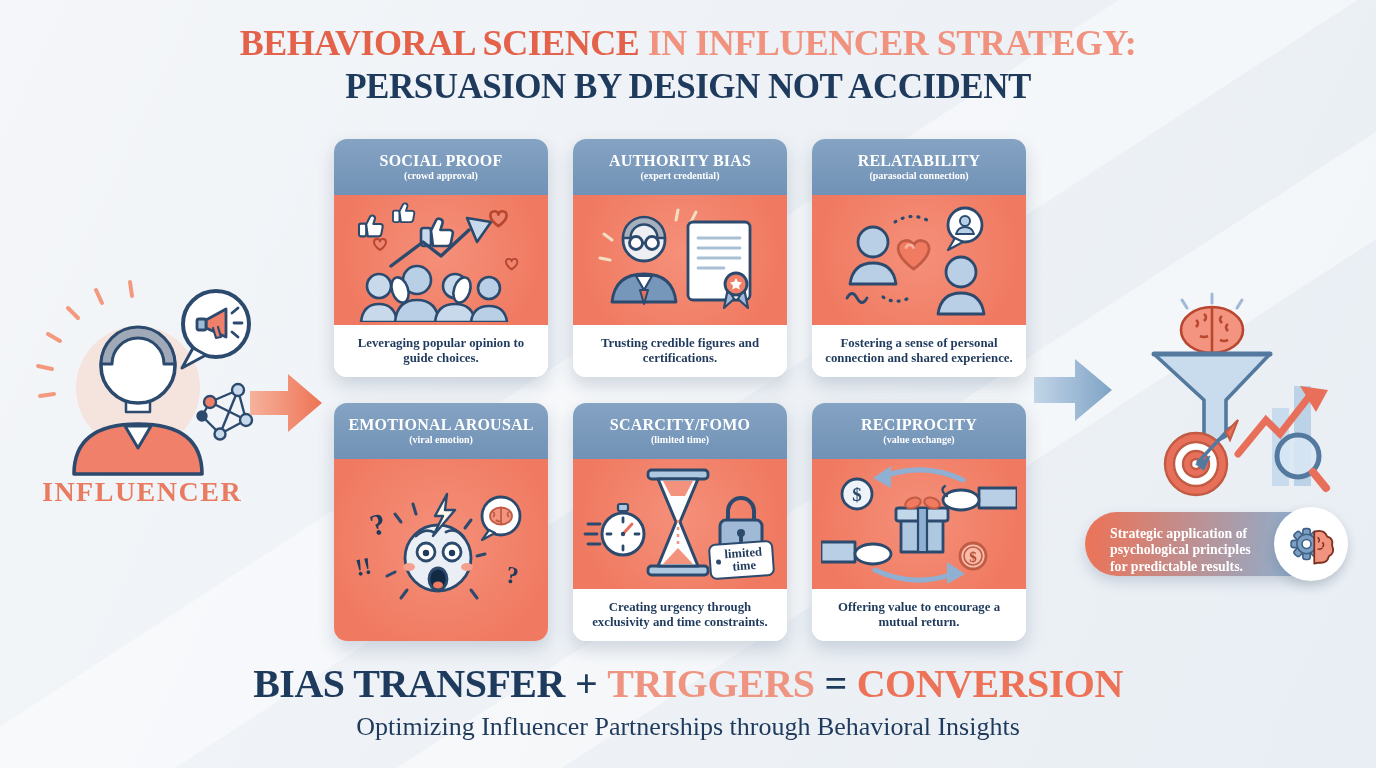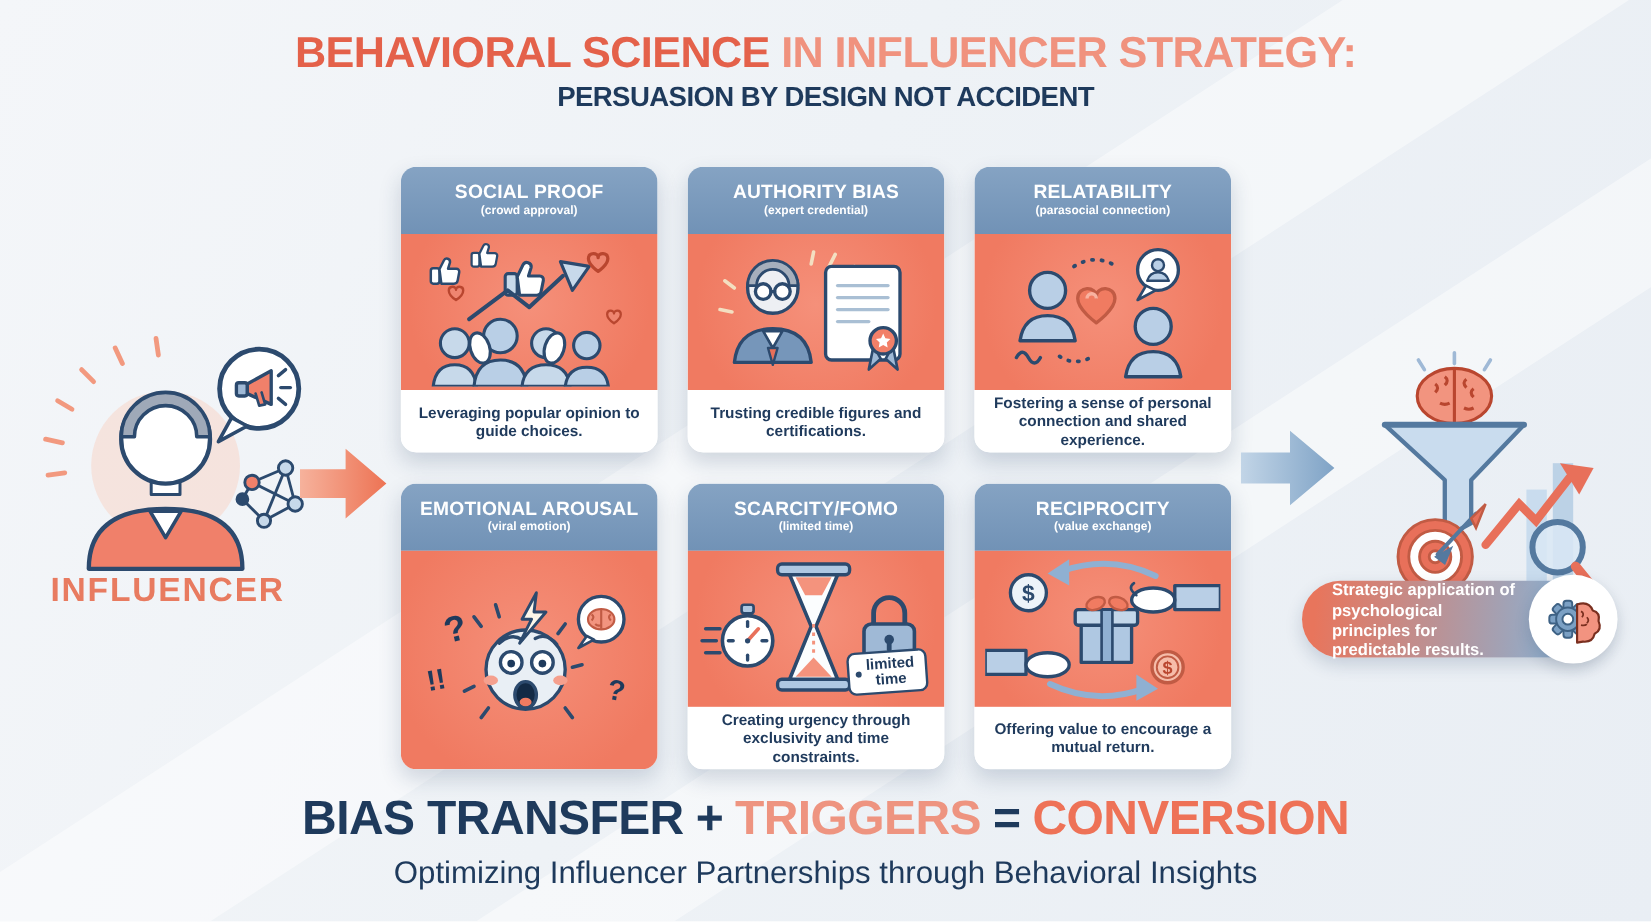--- a/index.html
+++ b/index.html
@@ -1,30 +1,30 @@
 <!DOCTYPE html>
 <html><head>
 <meta charset="utf-8">
 <style>
   html,body { margin:0; padding:0; }
   .canvas {
     position:relative; width:1376px; height:768px; overflow:hidden;
-    font-family:Liberation Sans, sans-serif;
+    font-family:Liberation Serif, serif;
     background:linear-gradient(115deg,#f4f6f9 0%,#eef2f6 45%,#e9eef4 100%);
   }
   .bg-stripe { position:absolute; background:rgba(255,255,255,0.45); transform:rotate(-33deg); pointer-events:none; }
   .bg-stripe.s1 { width:1700px; height:130px; left:-220px; top:330px; }
   .bg-stripe.s2 { width:1700px; height:90px;  left:-120px; top:560px; }
 
   
   .main-title { position:absolute; top:24px; left:0; width:100%; text-align:center; font-weight:bold; letter-spacing:-0.5px; }
   .title-l1 { font-size:36px; line-height:1.1; }
   .title-l1 .strong { color:#E4614A; }
   .title-l1 .rest   { color:#F0927E; }
-  .title-l2 { font-size:23px; color:#1E3A5C; margin-top:3px; }
+  .title-l2 { font-size:35px; color:#1E3A5C; margin-top:3px; }
 
   
   .influencer-figure { position:absolute; left:30px; top:276px; width:235px; height:200px; }
   .influencer-label  { position:absolute; left:42px; top:476px; font-size:28px; font-weight:bold; color:#E87B60; letter-spacing:1.5px; }
   .arrow-left  { position:absolute; left:250px; top:372px; }
   .arrow-right-grid { position:absolute; left:1034px; top:356px; }
 
   
   .cards-grid { position:absolute; left:334px; top:139px; display:grid;
     grid-template-columns:repeat(3,214px); grid-auto-rows:238px; column-gap:25px; row-gap:26px; }
@@ -43,22 +43,22 @@
     color:#1F3A5C; font-weight:bold; font-size:12.5px; line-height:1.05; padding:3px 9px 3px 14px; text-align:center;
     transform:rotate(-4deg); }
   .tag::before { content:""; position:absolute; left:5px; top:50%; margin-top:-2.5px; width:5px; height:5px;
     border-radius:50%; background:#2C4A6E; }
 
   
   .right-heading { position:absolute; left:1060px; top:168px; width:300px; text-align:center; color:#1E3A5C;
     font-weight:bold; font-size:34px; line-height:1.07; letter-spacing:-0.5px; }
   .right-illustration { position:absolute; left:1126px; top:292px; width:205px; height:210px; }
 
-  .callout { position:absolute; left:1085px; top:484px; width:256px; height:64px; border-radius:32px;
-    background:linear-gradient(95deg,#E8755C 5%,#93ABC7 78%,#7B9CC0 100%); color:#fff; display:flex; align-items:flex-start;
+  .callout { position:absolute; left:1085px; top:512px; width:256px; height:64px; border-radius:32px;
+    background:linear-gradient(95deg,#E8755C 5%,#93ABC7 78%,#7B9CC0 100%); color:#fff; display:flex; align-items:flex-end;
     padding-left:25px; box-sizing:border-box; font-size:13.8px; font-weight:bold; line-height:1.22;
     box-shadow:0 6px 14px rgba(30,58,92,0.18); }
   .callout-text { width:160px; }
   .callout-badge { position:absolute; right:-7px; top:-5px; width:74px; height:74px; border-radius:50%; background:#fff;
     box-shadow:0 5px 12px rgba(20,40,70,0.15); display:flex; align-items:center; justify-content:center; }
 
   
   .equation { position:absolute; top:660px; left:0; width:100%; text-align:center; font-size:40px; font-weight:bold;
     letter-spacing:-0.5px; white-space:nowrap; }
   .eq-navy { color:#1E3A5C; } .eq-salmon { color:#EE9480; } .eq-coral { color:#EE7257; }

